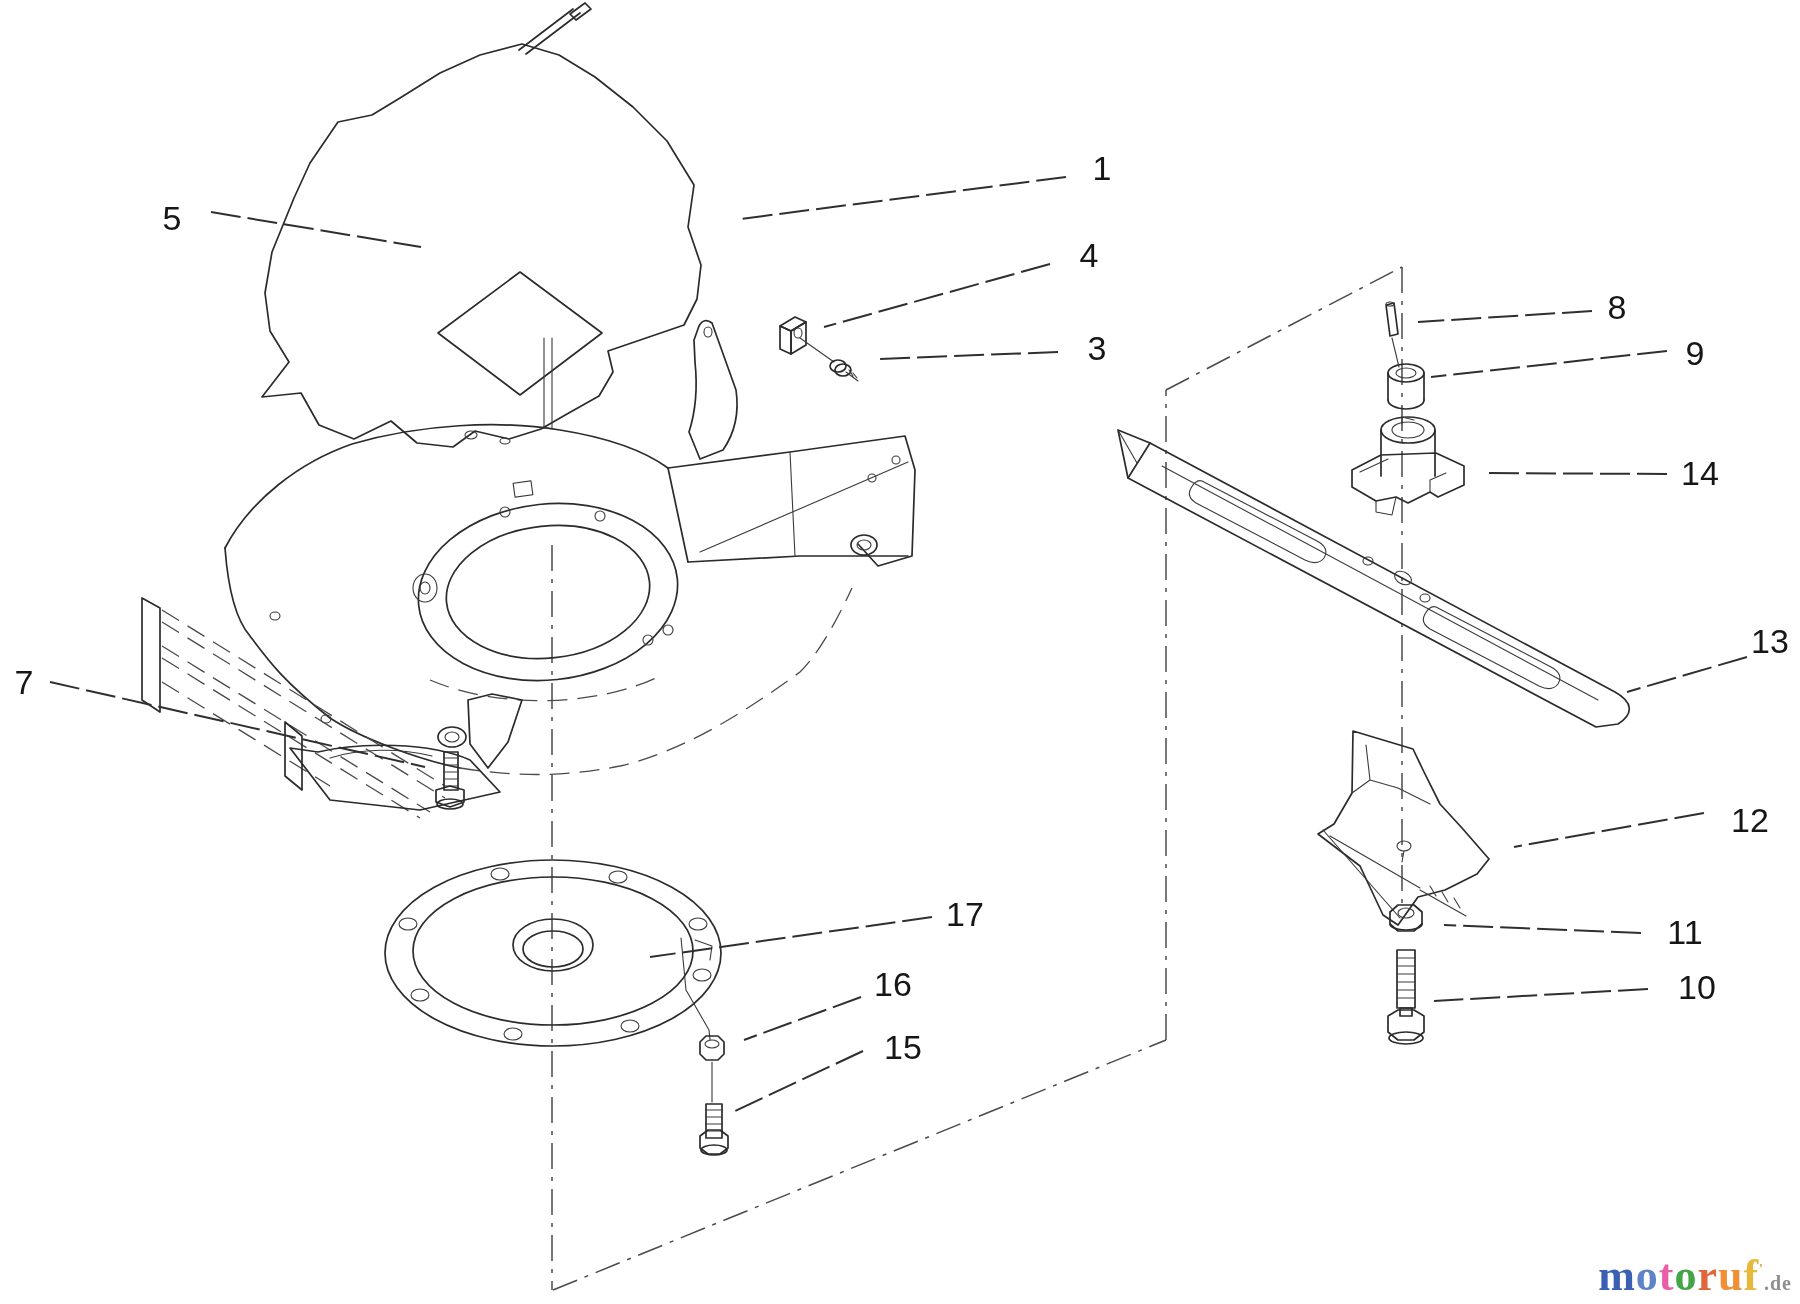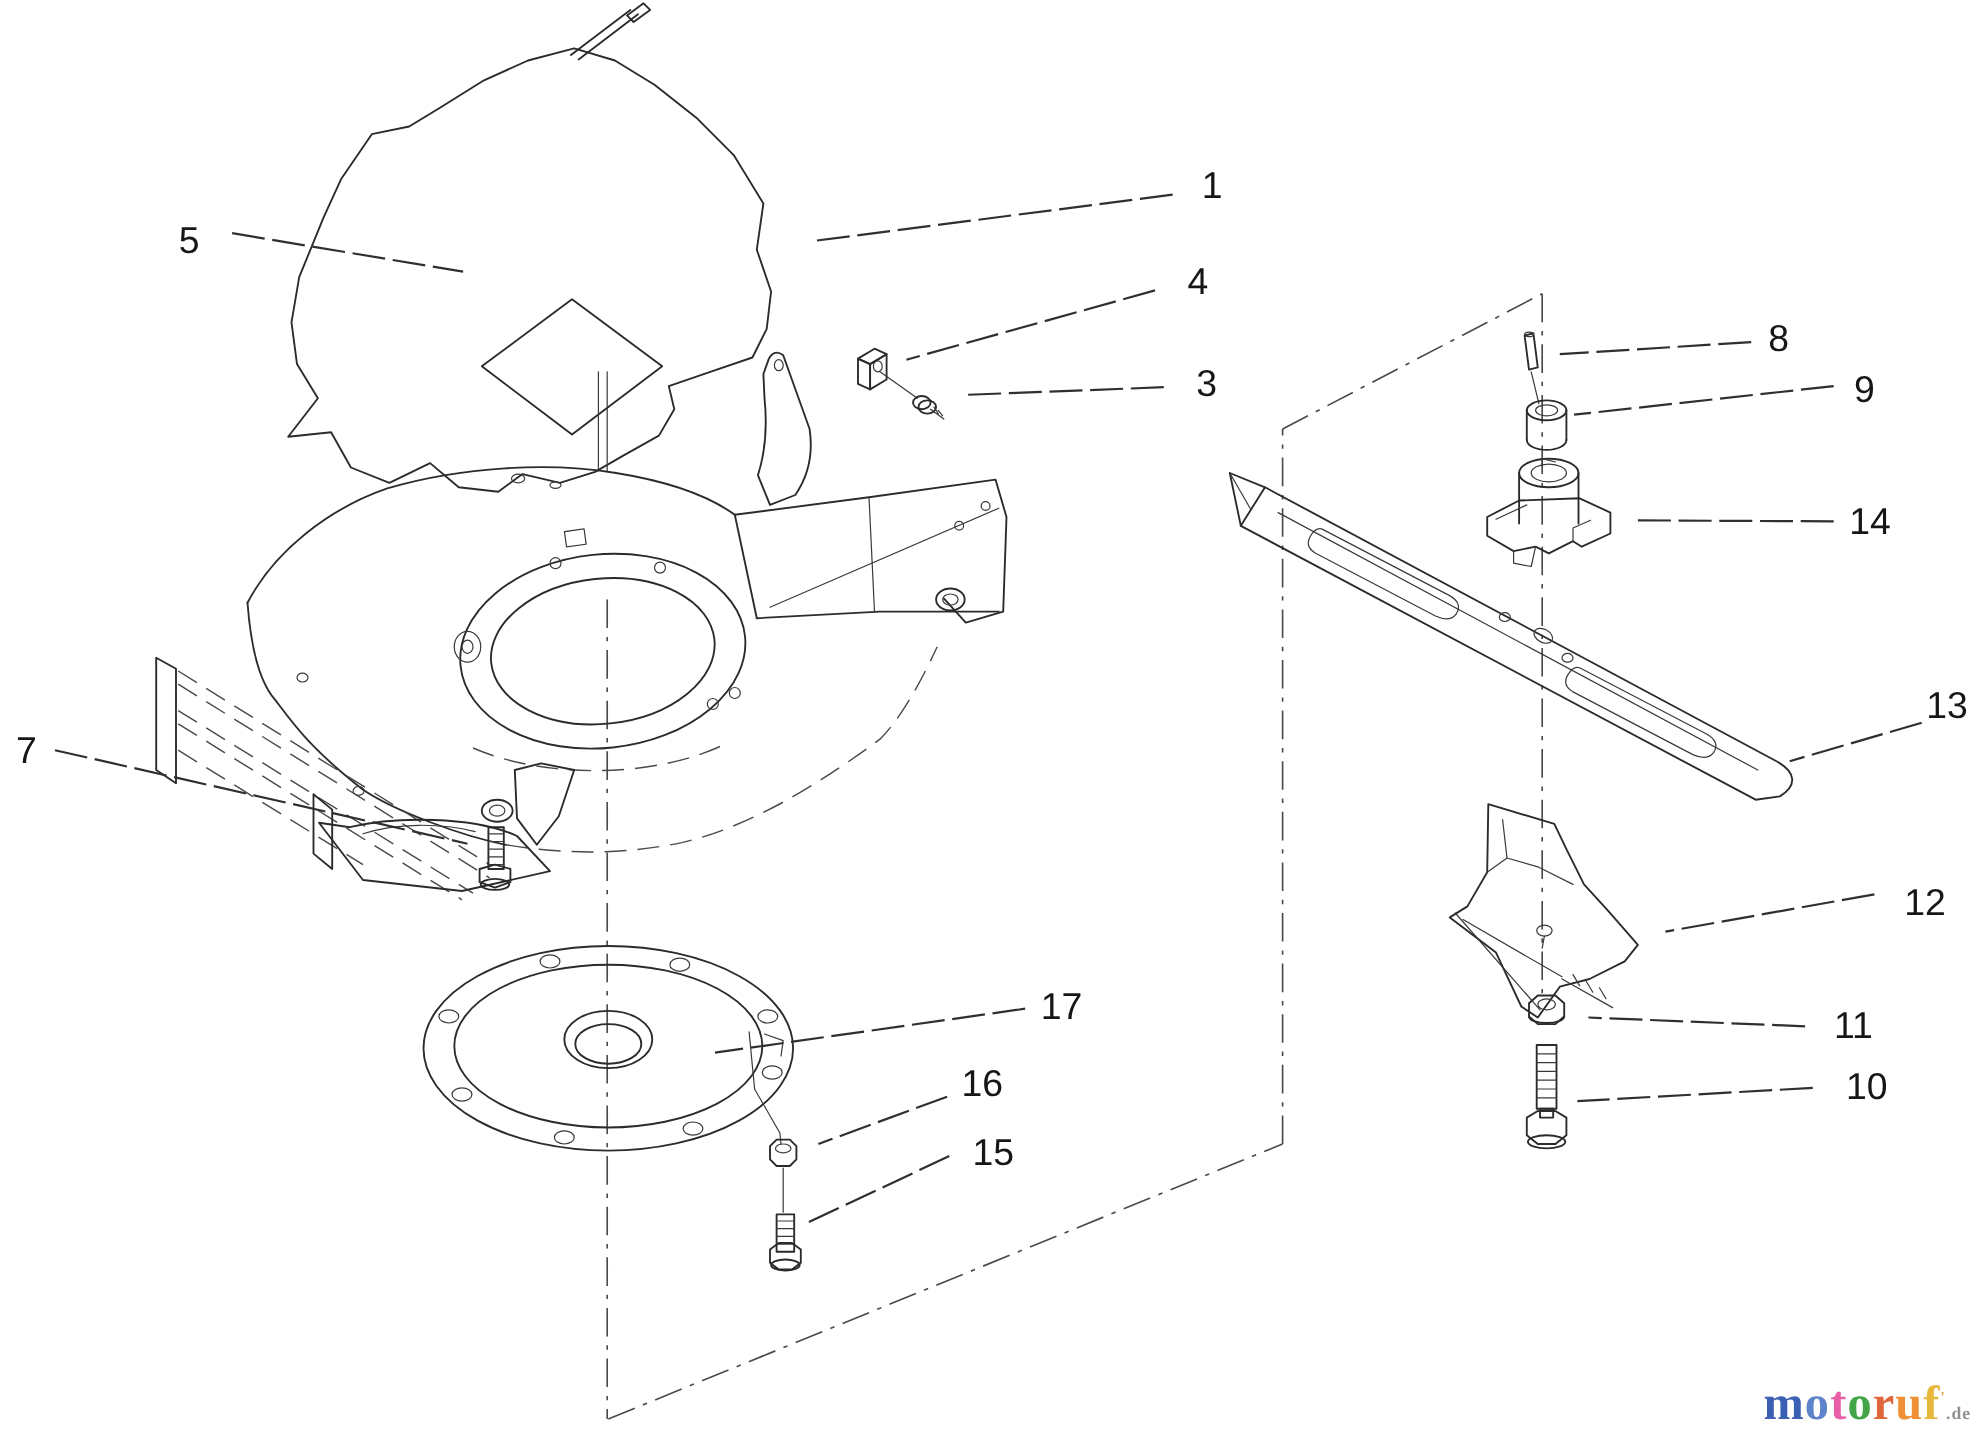--- a/index.html
+++ b/index.html
@@ -7,21 +7,21 @@
          font-family:"Liberation Sans",sans-serif;}
   svg{position:absolute;left:0;top:0;}
   .part{fill:none;stroke:#2b2b2b;stroke-width:1.7;stroke-linejoin:round;stroke-linecap:round;}
   .thin{fill:none;stroke:#3a3a3a;stroke-width:1.1;stroke-linejoin:round;stroke-linecap:round;}
   .hidden-line{fill:none;stroke:#4a4a4a;stroke-width:1.3;stroke-dasharray:20 10;}
   .construction{fill:none;stroke:#4a4a4a;stroke-width:1.5;stroke-dasharray:26 8 4 8;}
   .leader{stroke:#2f2f2f;stroke-width:2;fill:none;stroke-dasharray:30 7;}
   .callout{font-family:"Liberation Sans",sans-serif;font-size:34px;fill:#161616;text-anchor:middle;}
   #logo{position:absolute;right:8px;bottom:6px;font-family:"Liberation Serif",serif;
         font-weight:bold;font-size:44px;letter-spacing:1px;line-height:1;}
-  #logo .suffix{font-size:16px;color:#8f8f8f;font-weight:bold;margin-top:16px;}
+  #logo .suffix{font-size:20px;color:#8f8f8f;font-weight:bold;margin-top:16px;}
   #logo .mark{font-size:14px;color:#d9a13a;vertical-align:super;}
 </style>
 </head>
 <body>
 
 <div id="stage">
 <svg width="1800" height="1304" viewBox="0 0 1800 1304">
 
   <g>
     <line class="construction" x1="552" y1="545" x2="552" y2="1290"></line>

